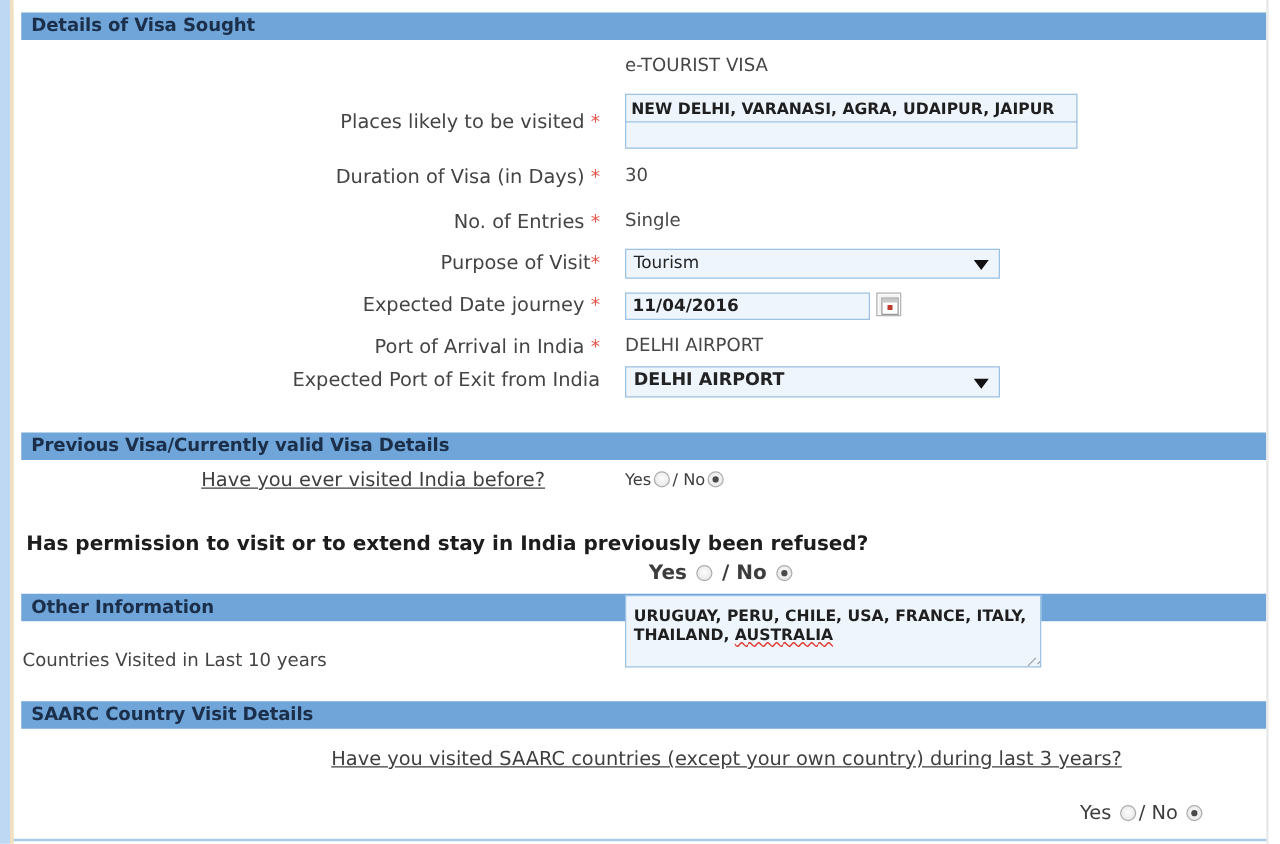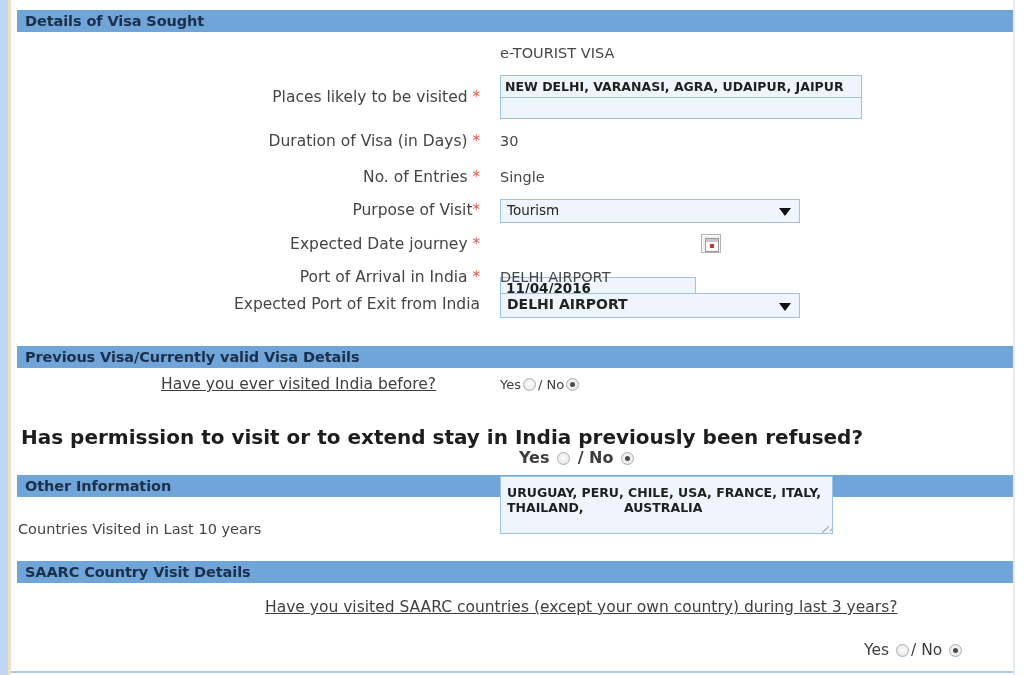--- a/index.html
+++ b/index.html
@@ -220,24 +220,24 @@
     left: 50%; top: 50%;
     width: 5px; height: 5px;
     margin: -2.5px 0 0 -2.5px;
     border-radius: 50%;
     background: #4a4a4a;
   }
   .sep { color: #3d3d3d; }
 
   
   .squiggle {
+    text-decoration: underline;
     text-decoration-style: wavy;
     text-decoration-color: #e03a2f;
     text-decoration-thickness: 1px;
-    margin-left: 36px;
   }
   .resize-grip {
     position: absolute;
     width: 10px; height: 10px;
     pointer-events: none;
   }
   .resize-grip i {
     position: absolute;
     right: 0;
     height: 1px;
@@ -247,21 +247,21 @@
   .q-center {
     position: absolute;
     white-space: nowrap;
     font-size: 15.5px;
     color: #3f3f3f;
     text-decoration: underline;
   }
   .q-bold {
     position: absolute;
     white-space: nowrap;
-    font-size: 20px;
+    font-size: 16px;
     font-weight: bold;
     color: #1d1d1d;
   }
 </style>
 </head>
 <body>
 
 <div id="page">
 
   <div class="left-gutter"></div>
@@ -281,21 +281,21 @@
     <div class="lbl-right" style="left:0px; top:132px; width:469px;"><span>Duration of Visa (in Days) </span><span class="req">*</span></div>
     <div class="val-static" style="left:489px; top:133px;">30</div>
 
     <div class="lbl-right" style="left:0px; top:168px; width:469px;"><span>No. of Entries </span><span class="req">*</span></div>
     <div class="val-static" style="left:489px; top:169px;">Single</div>
 
     <div class="lbl-right" style="left:0px; top:201px; width:469px;"><span>Purpose of Visit</span><span class="req">*</span></div>
     <div class="selectbox" style="left:489px; top:199px; width:300px; height:24px;"><span>Tourism</span><span class="caret"></span></div>
 
     <div class="lbl-right" style="left:0px; top:235px; width:469px;"><span>Expected Date journey </span><span class="req">*</span></div>
-    <div class="datebox" style="left:489px; top:234px; width:196px; height:22px;margin-top:43px;"><span>11/04/2016</span></div>
+    <div class="datebox" style="left:489px; top:234px; width:196px; height:22px;"><span>11/04/2016</span></div>
     <div class="cal-btn" style="left:690px; top:234px;">
       <span class="cal-grid">
         <span class="cal-top"></span>
         <span class="cal-dot"></span>
       </span>
     </div>
 
     <div class="lbl-right" style="left:0px; top:268px; width:469px;"><span>Port of Arrival in India </span><span class="req">*</span></div>
     <div class="val-static" style="left:489px; top:269px;">DELHI AIRPORT</div>
 

